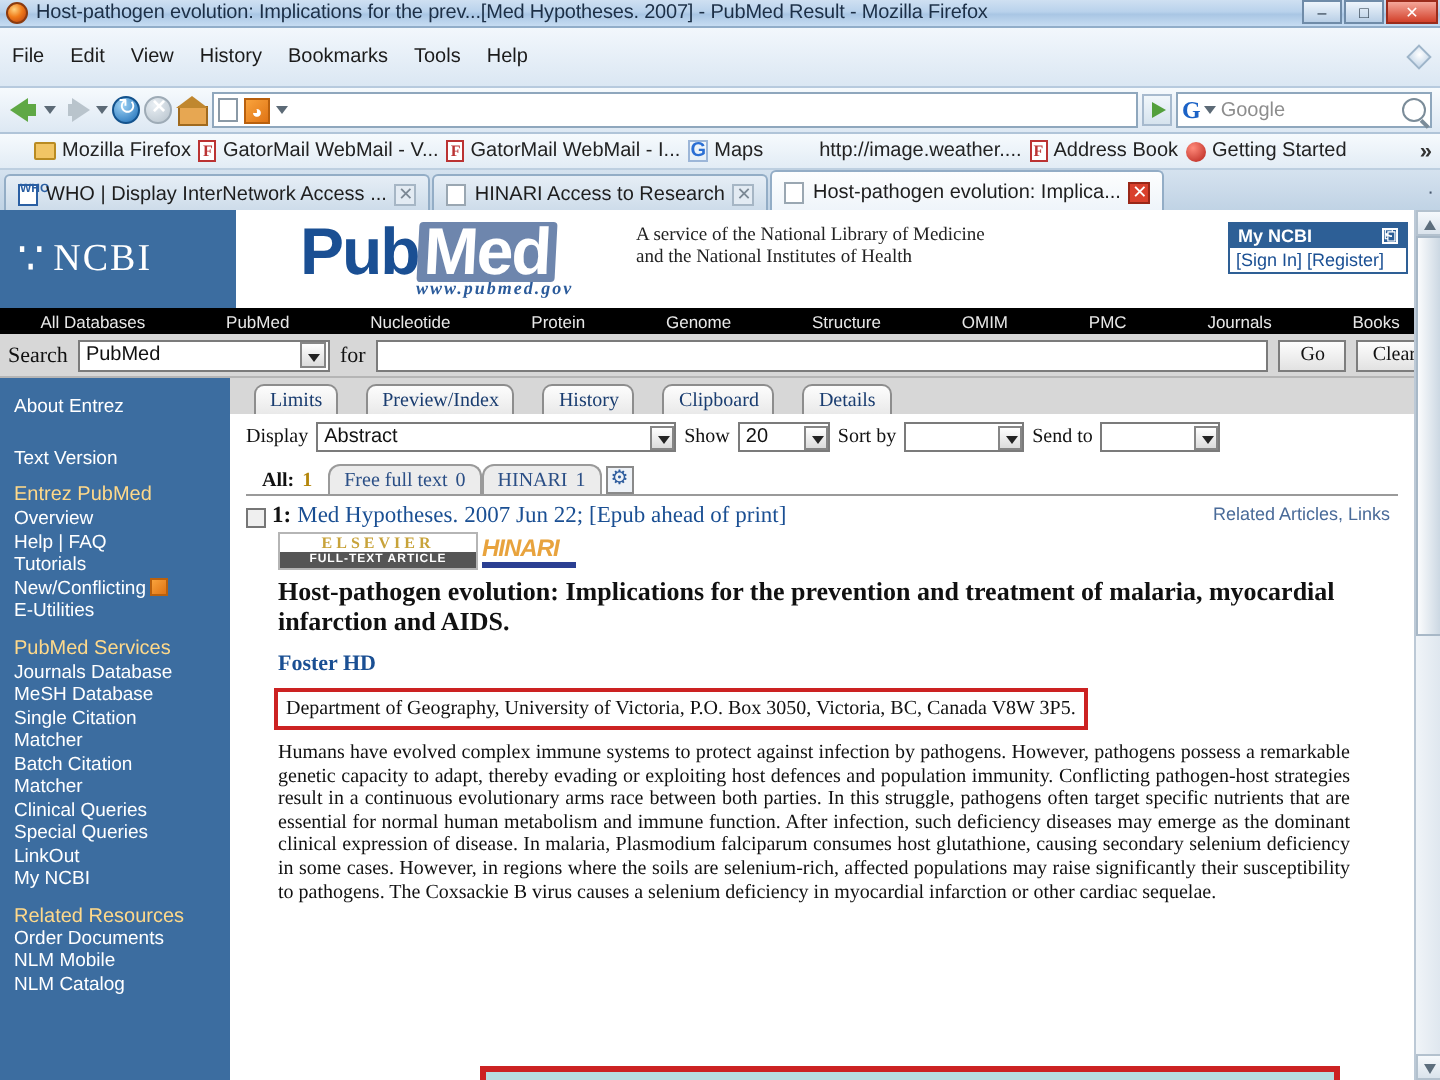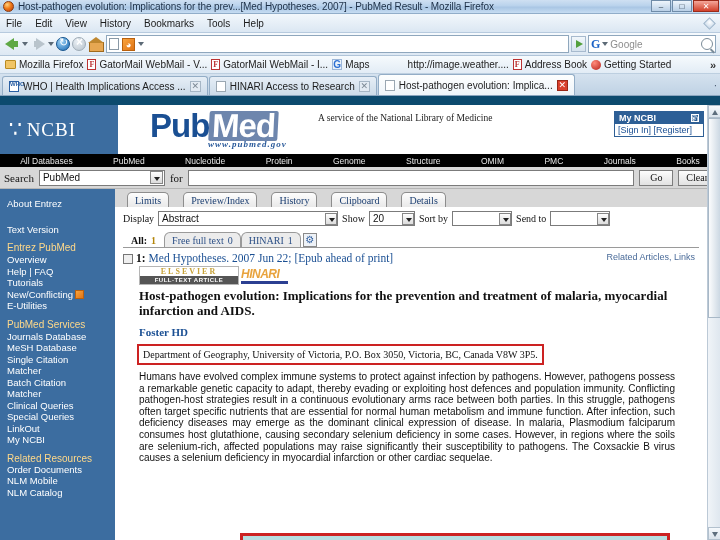--- a/index.html
+++ b/index.html
@@ -5,21 +5,21 @@
   * { box-sizing: border-box; margin:0; padding:0; }
   html,body { width:720px; height:540px; overflow:hidden; }
   body {
     font-family: "Liberation Sans", sans-serif;
     font-size: 11px;
     background:#fff;
     -webkit-font-smoothing: none;
   }
 
   
-  .window { width:720px; height:540px; position:relative; background:#0c4a6e; }
+  .window { width:720px; height:540px; position:relative; background:#fca5a5; }
 
   .titlebar {
     height:14px;
     background: linear-gradient(to bottom,#cfe0f2 0%, #b9d2ec 45%, #a9c6e4 55%, #c6dcf2 100%);
     display:flex; align-items:center;
     border-bottom:1px solid #91adc9;
     position:relative;
   }
   .ff-icon {
     width:11px;height:11px;margin:0 4px 0 3px;border-radius:50%;
@@ -34,21 +34,21 @@
   .win-btns { position:absolute; right:1px; top:0px; display:flex; gap:1px; }
   .win-btn {
     width:20px;height:12px;border:1px solid #6f8ba8;
     background:linear-gradient(to bottom,#eef5fc,#b9cfe6);
     display:flex;align-items:center;justify-content:center;
     font-size:8px;color:#20303f;
   }
   .win-btn.close { background:linear-gradient(to bottom,#f5a79a,#d2402a); color:#fff; border-color:#9b2b1b; width:26px;}
 
   .menubar {
-    height:19px; background:linear-gradient(to bottom,#f2f7fc,#dbe7f3);
+    height:30px; background:linear-gradient(to bottom,#f2f7fc,#dbe7f3);
     display:flex; align-items:center; padding-left:6px; gap:13px;
     border-bottom:1px solid #b7cade; position:relative;
   }
   .menubar span { font-size:10px; color:#1b1b1b; }
   .menu-dot { position:absolute; right:6px; width:9px;height:9px;
     background:radial-gradient(circle at 40% 35%,#fff,#c4d6e8); border:1px solid #9db4c9; transform:rotate(45deg);}
 
   .navbar {
     height:23px; background:linear-gradient(to bottom,#f6fafd,#dde8f3);
     display:flex; align-items:center; padding:0 4px; gap:2px;
@@ -99,21 +99,21 @@
     display:flex; align-items:center; gap:2px; padding:0 2px; flex:0 0 auto;
   }
   .g-icon { font-size:12px; font-weight:bold; color:#1b62c6; font-family:"Liberation Serif",serif; flex:0 0 auto;}
   .search-ph { font-size:10px; color:#8d8d8d; flex:1 1 auto;}
   .mag { width:12px;height:12px;border:1.5px solid #7b8c99;border-radius:50%;flex:0 0 auto;position:relative;}
   .mag:after{content:"";position:absolute;right:-3px;bottom:-2px;width:5px;height:1.5px;background:#7b8c99;transform:rotate(45deg);}
 
   
   .bookmarks {
     height:18px; background:linear-gradient(to bottom,#f6fafd,#e2ecf5);
-    display:flex; align-items:center; gap:4px; padding:0 5px;
+    display:flex; align-items:center; gap:4px; padding:0 17px;
     border-bottom:1px solid #bdcfe0; position:relative;
   }
   .bm { display:flex; align-items:center; gap:3px; font-size:10px; color:#222; white-space:nowrap;}
   .bm-folder { width:11px;height:9px;background:#f1c565;border:1px solid #b98b22;border-radius:1px;}
   .bm-ff { width:9px;height:11px;background:#fff;border:1px solid #b33; color:#b33;
            font-size:8px;font-weight:bold;text-align:center;line-height:10px;font-family:"Liberation Serif",serif;}
   .bm-g { width:10px;height:11px;color:#2b6fd4;font-size:10px;font-weight:bold;border:1px solid #9cb6d8;text-align:center;line-height:10px;}
   .bm-red { width:10px;height:10px;border-radius:50%;background:radial-gradient(circle at 35% 30%,#ff8a7a,#b5211a);}
   .bm-more { position:absolute; right:4px; font-size:11px; color:#333; font-weight:bold;}
 
@@ -268,21 +268,21 @@
     font-family:"Liberation Serif",serif; font-weight:bold; font-size:13px; color:#111;
     line-height:15px; margin:3px 0 0 16px; max-width:540px;
   }
   .art-author { font-family:"Liberation Serif",serif; font-weight:bold; font-size:11px; color:#1a4f93; margin:8px 0 0 16px;}
   .affil-wrap { margin:6px 0 0 14px; position:relative; display:inline-block;}
   .affil {
     font-family:"Liberation Serif",serif; font-size:10px; color:#111; padding:3px 4px;
     border:2px solid #cc2222; max-width:510px;
   }
   .abstract {
-    font-family:Liberation Sans, sans-serif; font-size:10px; color:#111; line-height:11.6px;
+    font-family:Liberation Serif, serif; font-size:10px; color:#111; line-height:11.6px;
     margin:6px 0 0 16px; max-width:536px; text-align:justify;
   }
 
   
   .callout {
     position:absolute; left:240px; top:428px; width:430px; height:92px;
     background:#b7dde0; border:3px solid #cc2222;
     padding:4px 6px; color:#111; font-size:14.5px; line-height:19px; font-weight:bold;
     font-family:"Liberation Sans", sans-serif;
   }
@@ -349,38 +349,38 @@
       <span>GatorMail WebMail - V...</span>
     </div>
     <div class="bm">
       <span class="bm-ff">F</span>
       <span>GatorMail WebMail - I...</span>
     </div>
     <div class="bm">
       <span class="bm-g">G</span>
       <span>Maps</span>
     </div>
-    <div class="bm" style="margin-left:34px">
+    <div class="bm" style="margin-left:24px">
       <span>http://image.weather....</span>
     </div>
     <div class="bm">
       <span class="bm-ff">F</span>
       <span>Address Book</span>
     </div>
     <div class="bm">
       <span class="bm-red"></span>
       <span>Getting Started</span>
     </div>
     <div class="bm-more">»</div>
   </div>
 
   <div class="tabstrip">
     <div class="tab">
       <span class="tab-fav who">WHO</span>
-      <span>WHO | Health Implications Access ...</span>
+      <span>WHO | Display InterNetwork Access ...</span>
       <span class="tab-close">✕</span>
     </div>
     <div class="tab">
       <span class="tab-fav"></span>
       <span>HINARI Access to Research</span>
       <span class="tab-close">✕</span>
     </div>
     <div class="tab active">
       <span class="tab-fav"></span>
       <span>Host-pathogen evolution: Implica...</span>
@@ -397,20 +397,21 @@
         <span class="ncbi-word">NCBI</span>
       </div>
       <div class="pubmed-logo">
         <div class="pm-main">
           <span>Pub</span><span class="pm-mark">Med</span>
         </div>
         <div class="pm-url">www.pubmed.gov</div>
       </div>
       <div class="nlm-text">
         <div>A service of the National Library of Medicine</div>
+        <div>and the National Institutes of Health</div>
       </div>
       <div class="myncbi">
         <div class="myncbi-head">
           <span>My NCBI</span>
           <span class="myncbi-box">⎗</span>
         </div>
         <div class="myncbi-links">[Sign In] [Register]</div>
       </div>
     </div>
 

